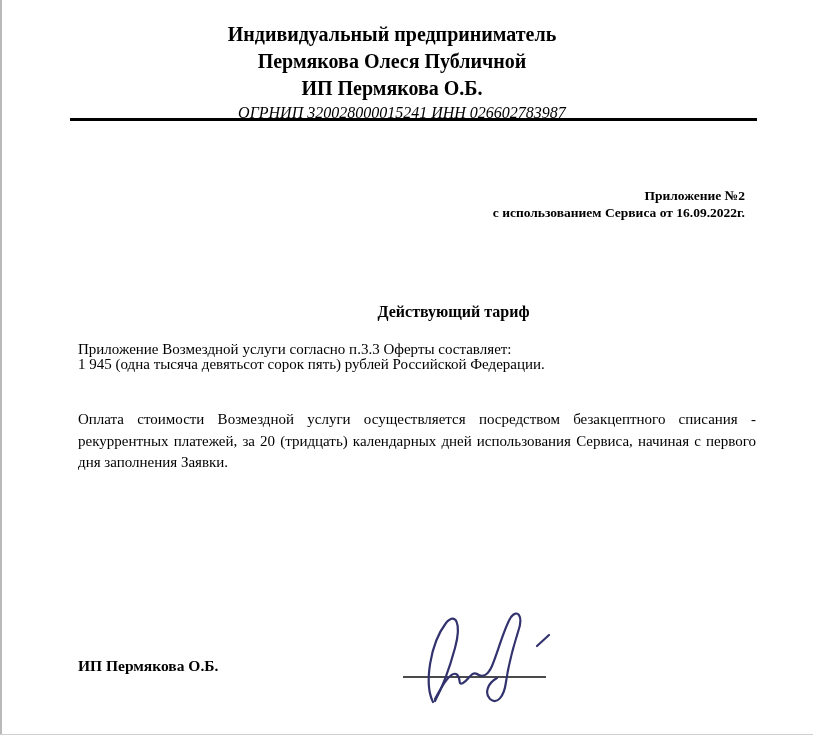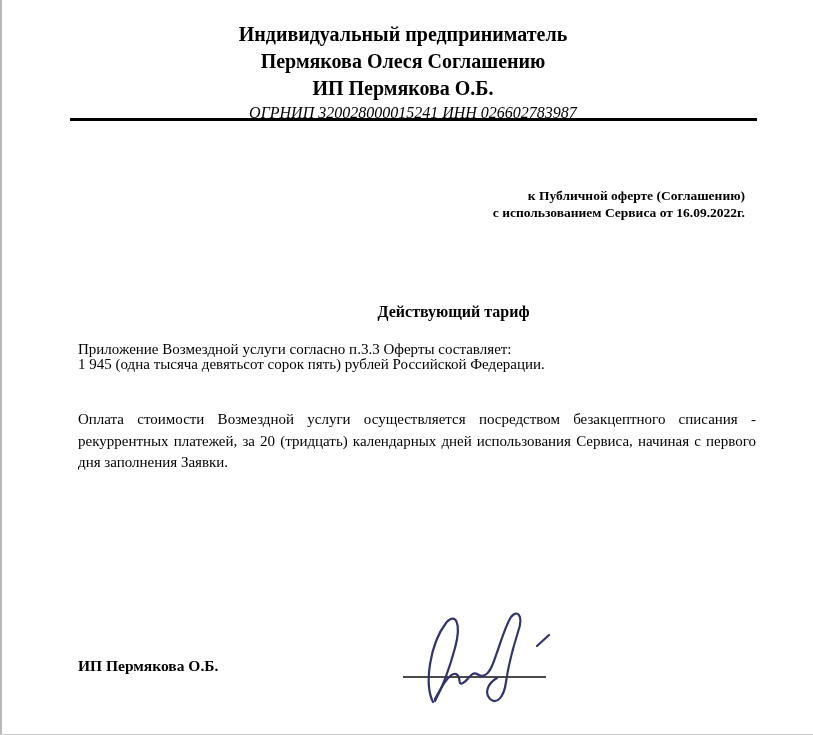--- a/index.html
+++ b/index.html
@@ -16,21 +16,20 @@
     position: absolute; left: 0; top: 0; width: 2px; height: 735px;
     background: #b9b9b9;
   }
   .page-edge-bottom {
     position: absolute; left: 0; bottom: 0; width: 813px; height: 1px;
     background: #cfcfcf;
   }
   .letterhead {
     position: absolute; top: 21px; left: 0; width: 784px;
     text-align: center;
-    margin-left: 11px;
   }
   .letterhead .lh-line {
     font-weight: bold; font-size: 20px; line-height: 27px;
   }
   .letterhead .lh-reg {
     font-style: italic; font-size: 16px; line-height: 20px; margin-top: 1px; padding-left: 20px;
   }
   .header-rule {
     position: absolute; top: 118px; left: 70px; width: 687px; height: 3px;
     background: #000000;
@@ -65,29 +64,29 @@
 </head>
 <body>
 
 <div class="page">
 
   <div class="page-edge-left"></div>
   <div class="page-edge-bottom"></div>
 
   <div class="letterhead">
     <div class="lh-line">Индивидуальный предприниматель</div>
-    <div class="lh-line">Пермякова Олеся Соглашению</div>
+    <div class="lh-line">Пермякова Олеся Публичной</div>
     <div class="lh-line">ИП Пермякова О.Б.</div>
     <div class="lh-reg">ОГРНИП 320028000015241 ИНН 026602783987</div>
   </div>
 
   <div class="header-rule"></div>
 
   <div class="annex">
-    <div>к Публичной оферте (Соглашению)</div>
+    <div>Приложение №2</div>
     <div>с использованием Сервиса от 16.09.2022г.</div>
   </div>
 
   <div class="doc-title">Действующий тариф</div>
 
   <div class="body-par par-1">Приложение Возмездной услуги согласно п.3.3 Оферты составляет:</div>
   <div class="body-par par-2">1 945 (одна тысяча девятьсот сорок пять) рублей Российской Федерации.</div>
   <div class="body-par par-3">Оплата стоимости Возмездной услуги осуществляется посредством безакцептного списания - рекуррентных платежей, за 20 (тридцать) календарных дней использования Сервиса, начиная с первого дня заполнения Заявки.</div>
 
   <div class="footer-name">ИП Пермякова О.Б.</div>

